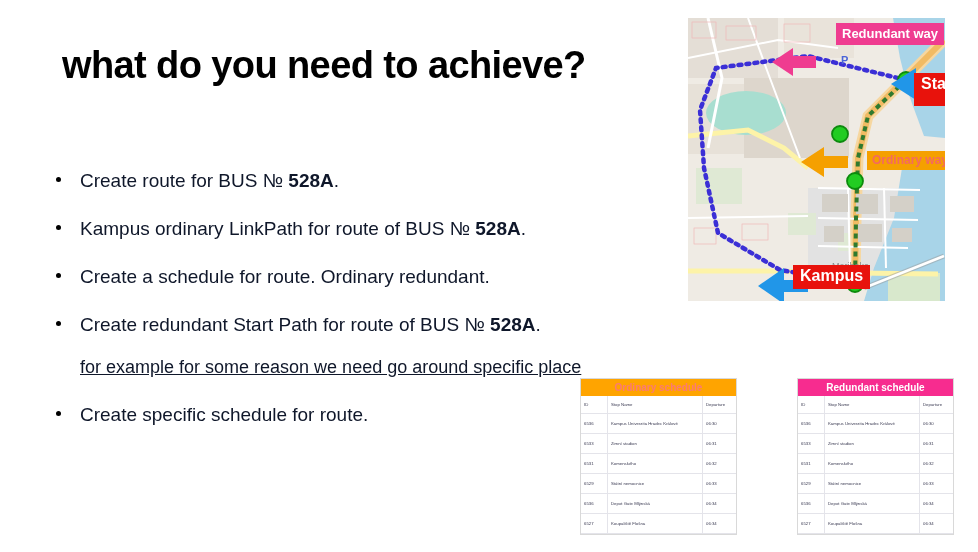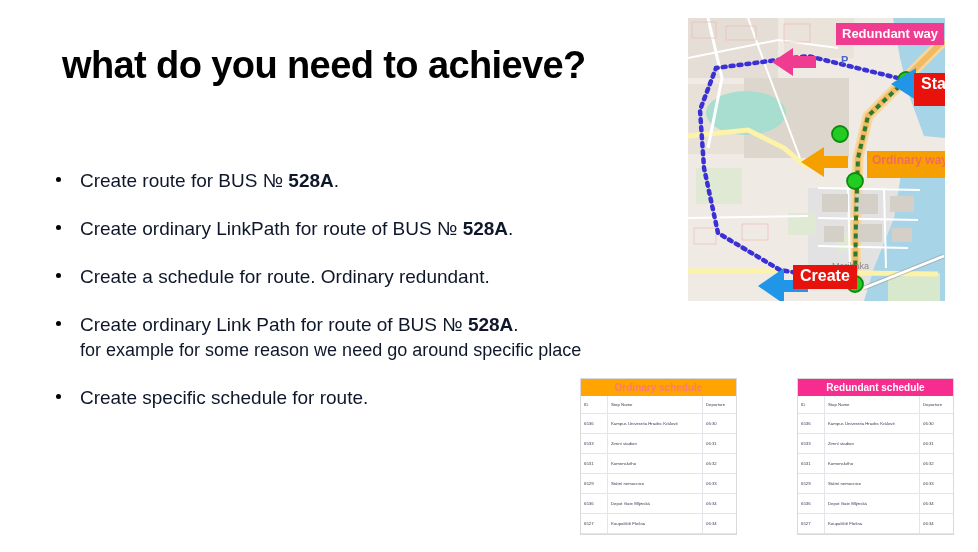--- a/index.html
+++ b/index.html
@@ -51,21 +51,22 @@
     top: 9px;
     width: 5px;
     height: 5px;
     border-radius: 50%;
     background: #000000;
   }
   .bullet-row .sub {
     display: block;
     font-size: 18px;
     line-height: 24px;
-    margin-top: 1px;
+    margin-top: 18px;
+    text-decoration: underline;
   }
   .bold {
     font-weight: bold;
   }
 
   
   .map {
     position: absolute;
     left: 688px;
     top: 18px;
@@ -90,21 +91,21 @@
     background: #ef3c90;
     font-size: 13px;
     padding: 4px 6px 5px 6px;
   }
   .tag-ordinary {
     left: 163px;
     top: 133px;
     background: #f5a000;
     color: #f46a5e;
     font-size: 12px;
-    padding: 3px 5px 12px 5px;
+    padding: 3px 5px 4px 5px;
   }
   .tag-start {
     left: 210px;
     top: 55px;
     background: #e8120c;
     font-size: 16px;
     padding: 3px 7px 14px 7px;
   }
   .tag-finish {
     left: 89px;
@@ -165,31 +166,31 @@
 
   <div class="bullets">
 
     <div class="bullet-row">
       <span class="dot"></span>
       <span>Create route for BUS № </span><span class="bold">528A</span><span>.</span>
     </div>
 
     <div class="bullet-row">
       <span class="dot"></span>
-      <span>Create ordinary LinkPath for route of BUS № </span><span class="bold">528A</span><span>.</span>
+      <span>Kampus ordinary LinkPath for route of BUS № </span><span class="bold">528A</span><span>.</span>
     </div>
 
     <div class="bullet-row">
       <span class="dot"></span>
       <span>Create a schedule for route. Ordinary redundant.</span>
     </div>
 
     <div class="bullet-row">
       <span class="dot"></span>
-      <span>Create ordinary Link Path for route of BUS № </span><span class="bold">528A</span><span>.</span>
+      <span>Create redundant Start Path for route of BUS № </span><span class="bold">528A</span><span>.</span>
       <span class="sub">for example for some reason we need go around specific place</span>
     </div>
 
     <div class="bullet-row">
       <span class="dot"></span>
       <span>Create specific schedule for route.</span>
     </div>
 
   </div>
 
@@ -270,21 +271,21 @@
       <path d="M160 138 L136 138 L136 129 L113 144 L136 159 L136 150 L160 150 Z" fill="#f5a000"></path>
 
       <path d="M250 60 L228 60 L228 50 L203 66 L228 82 L228 72 L250 72 Z" fill="#2196e8"></path>
 
       <path d="M120 262 L96 262 L96 250 L70 268 L96 286 L96 274 L120 274 Z" fill="#2196e8"></path>
     </svg>
 
     <div class="map-tag tag-redundant">Redundant way</div>
     <div class="map-tag tag-ordinary">Ordinary way</div>
     <div class="map-tag tag-start">Start</div>
-    <div class="map-tag tag-finish">Create</div>
+    <div class="map-tag tag-finish">Kampus</div>
   </div>
 
   <div class="sched sched-redundant">
     <div class="sched-head head-redundant">Redundant schedule</div>
     <table>
       <thead>
         <tr>
           <th class="col-id">ID</th>
           <th>Stop Name</th>
           <th class="col-dep">Departure</th>

